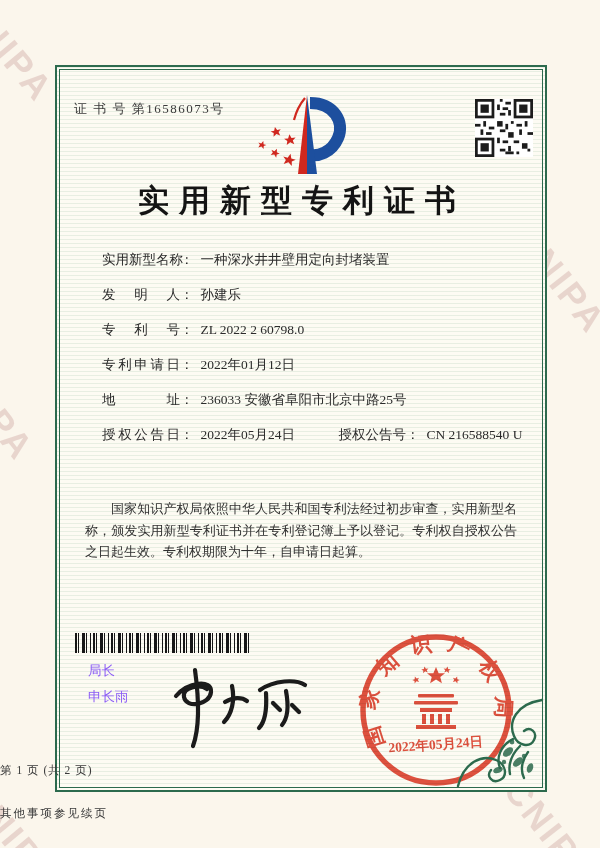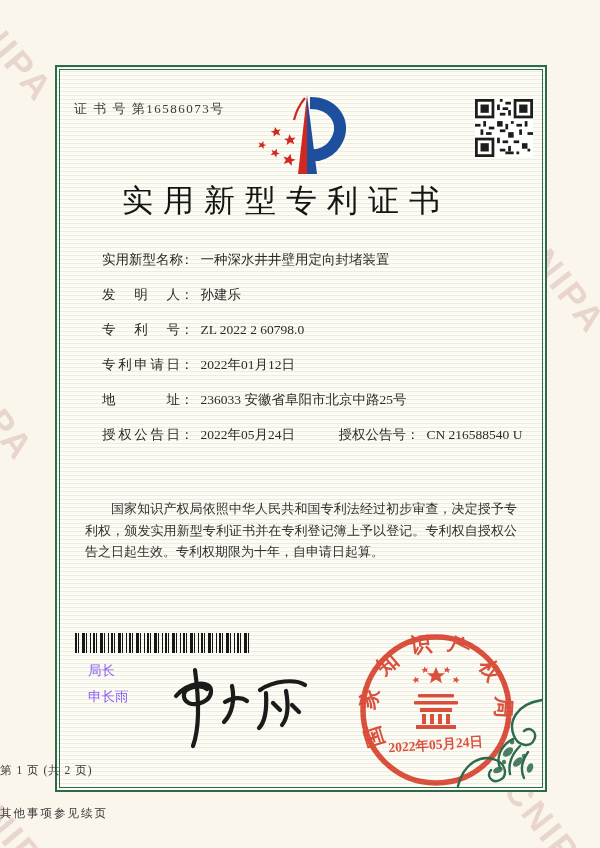--- a/index.html
+++ b/index.html
@@ -27,22 +27,22 @@
   .frame{position:absolute;left:55px;top:65px;width:488px;height:723px;
     border:2px solid #2c6a4d;
     background:
       repeating-linear-gradient(180deg,rgba(148,188,158,0.20) 0px,rgba(148,188,158,0.20) 1px,rgba(0,0,0,0) 1px,rgba(0,0,0,0) 4px),
       #fdfbf3;}
   .frame-inner{position:absolute;inset:2px;border:1px solid #2c6a4d;pointer-events:none;}
   
   .cert-number{position:absolute;left:74px;top:100px;font-size:13px;letter-spacing:1.5px;color:#3a3a3a;}
   .logo{position:absolute;left:250px;top:90px;}
   .qr{position:absolute;left:474px;top:99px;}
-  .title{position:absolute;left:0;top:180px;width:572px;text-align:center;
-    font-size:31px;font-weight:normal;letter-spacing:10px;color:#141414;}
+  .title{position:absolute;left:16px;top:180px;width:572px;text-align:center;
+    font-size:31px;font-weight:bold;letter-spacing:10px;color:#141414;}
   .fields{position:absolute;left:86px;top:250px;width:440px;font-size:13.5px;color:#2b2b2b;}
   .field-row{height:35px;line-height:20px;white-space:nowrap;}
   .field-label{display:inline-block;width:78px;text-align:justify;text-align-last:justify;vertical-align:top;margin-left:16px;}
   .colon{margin-right:7px;}
   .grant-group2{margin-left:40px;}
   .body-text{position:absolute;left:85px;top:498px;width:432px;font-size:13px;line-height:21.5px;
     color:#303030;text-align:justify;}
   .body-text p{margin:0;text-indent:2em;}
   .barcode{position:absolute;left:75px;top:633px;width:176px;height:20px;
     background:repeating-linear-gradient(90deg,#161616 0 2px,rgba(0,0,0,0) 2px 3px,#161616 3px 4px,rgba(0,0,0,0) 4px 7px,#161616 7px 10px,rgba(0,0,0,0) 10px 11px,#161616 11px 12px,rgba(0,0,0,0) 12px 15px,#161616 15px 16px,rgba(0,0,0,0) 16px 18px);}
@@ -150,21 +150,21 @@
     <div class="field-row">
       <span class="field-label">地址</span><span class="colon">：</span><span class="field-value">236033 安徽省阜阳市北京中路25号</span>
     </div>
     <div class="field-row">
       <span><span class="field-label">授权公告日</span><span class="colon">：</span><span class="field-value">2022年05月24日</span></span>
       <span class="grant-group2"><span>授权公告号</span><span class="colon">：</span><span class="field-value">CN 216588540 U</span></span>
     </div>
   </div>
 
   <div class="body-text">
-    <p>国家知识产权局依照中华人民共和国专利法经过初步审查，决定授予专利权，颁发实用新型专利证书并在专利登记簿上予以登记。专利权自授权公告之日起生效。专利权期限为十年，自申请日起算。</p>
+    <p>国家知识产权局依照中华人民共和国专利法经过初步审查，实用新型名称，颁发实用新型专利证书并在专利登记簿上予以登记。专利权自授权公告之日起生效。专利权期限为十年，自申请日起算。</p>
   </div>
 
   <div class="barcode"></div>
 
   <div class="signer">
     <div>局长</div>
     <div>申长雨</div>
   </div>
 
   <svg class="signature" width="155" height="90" viewBox="0 0 155 90">

